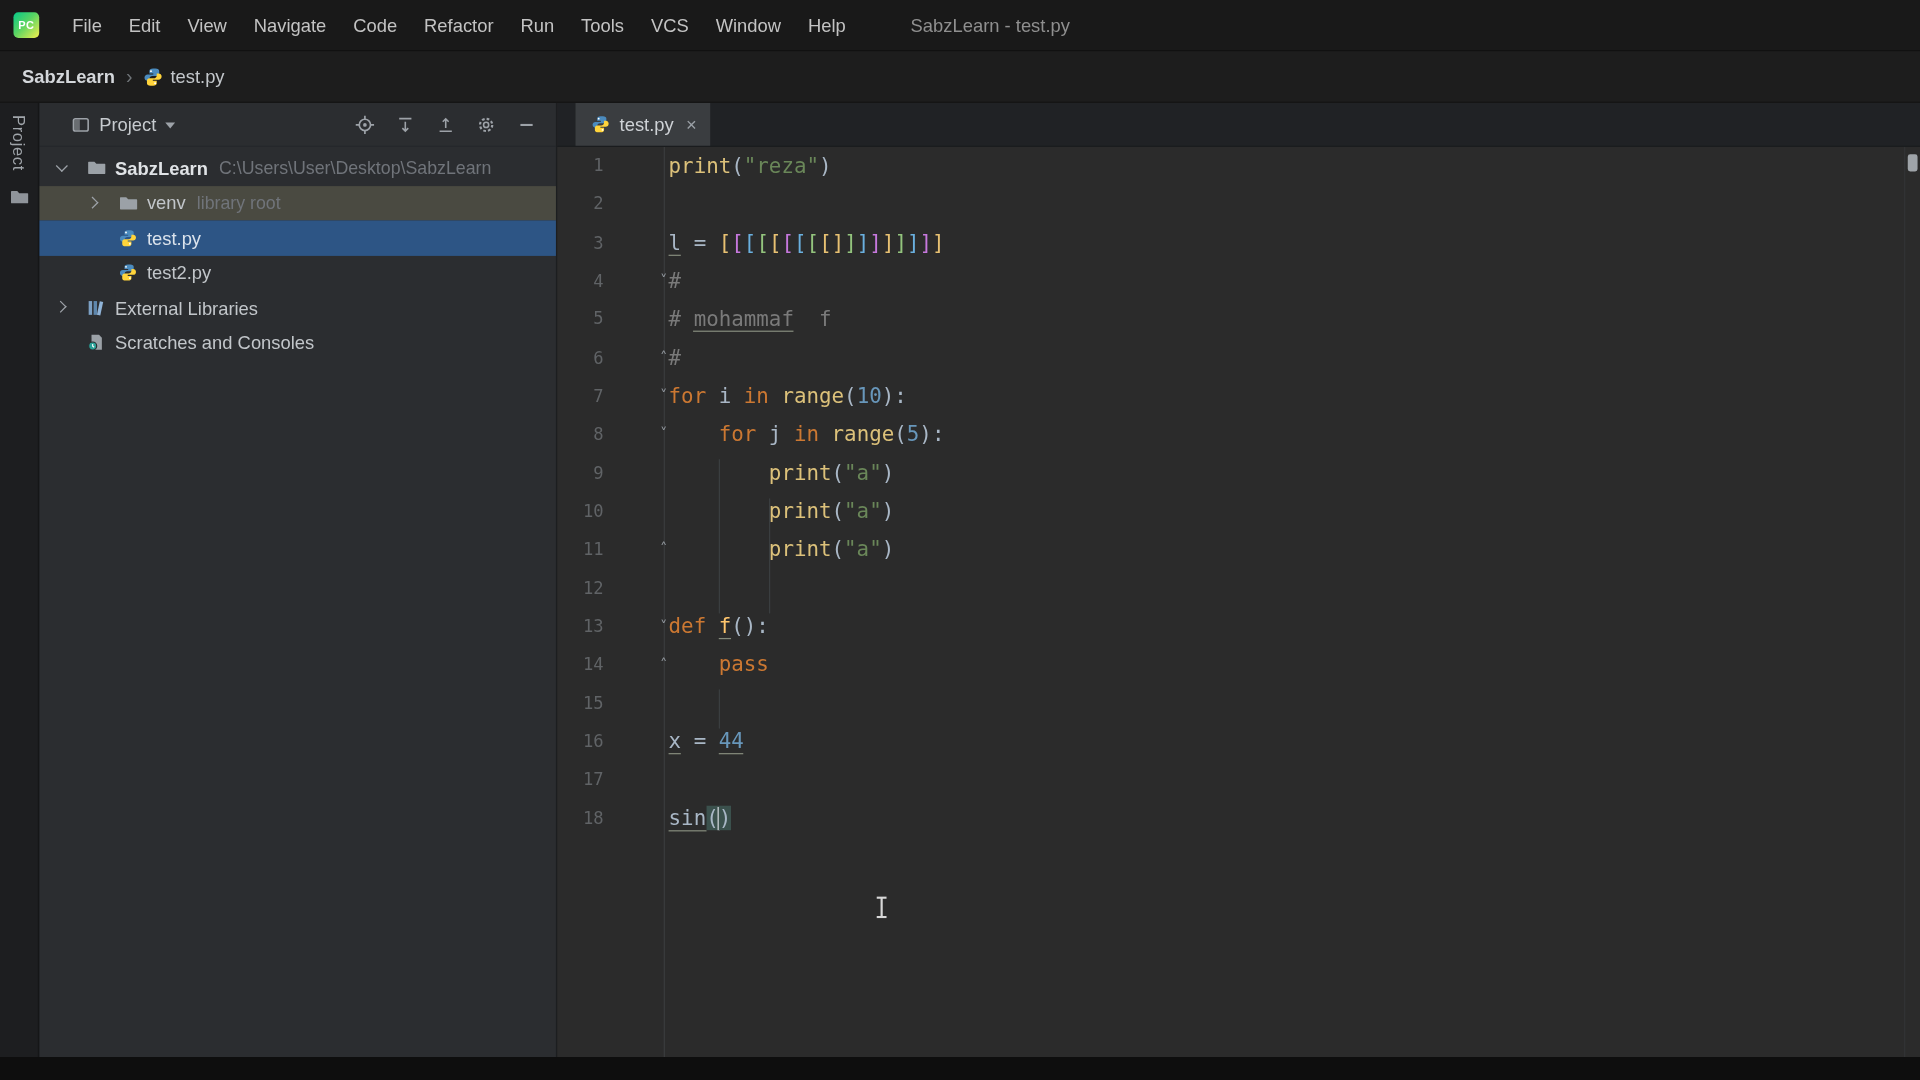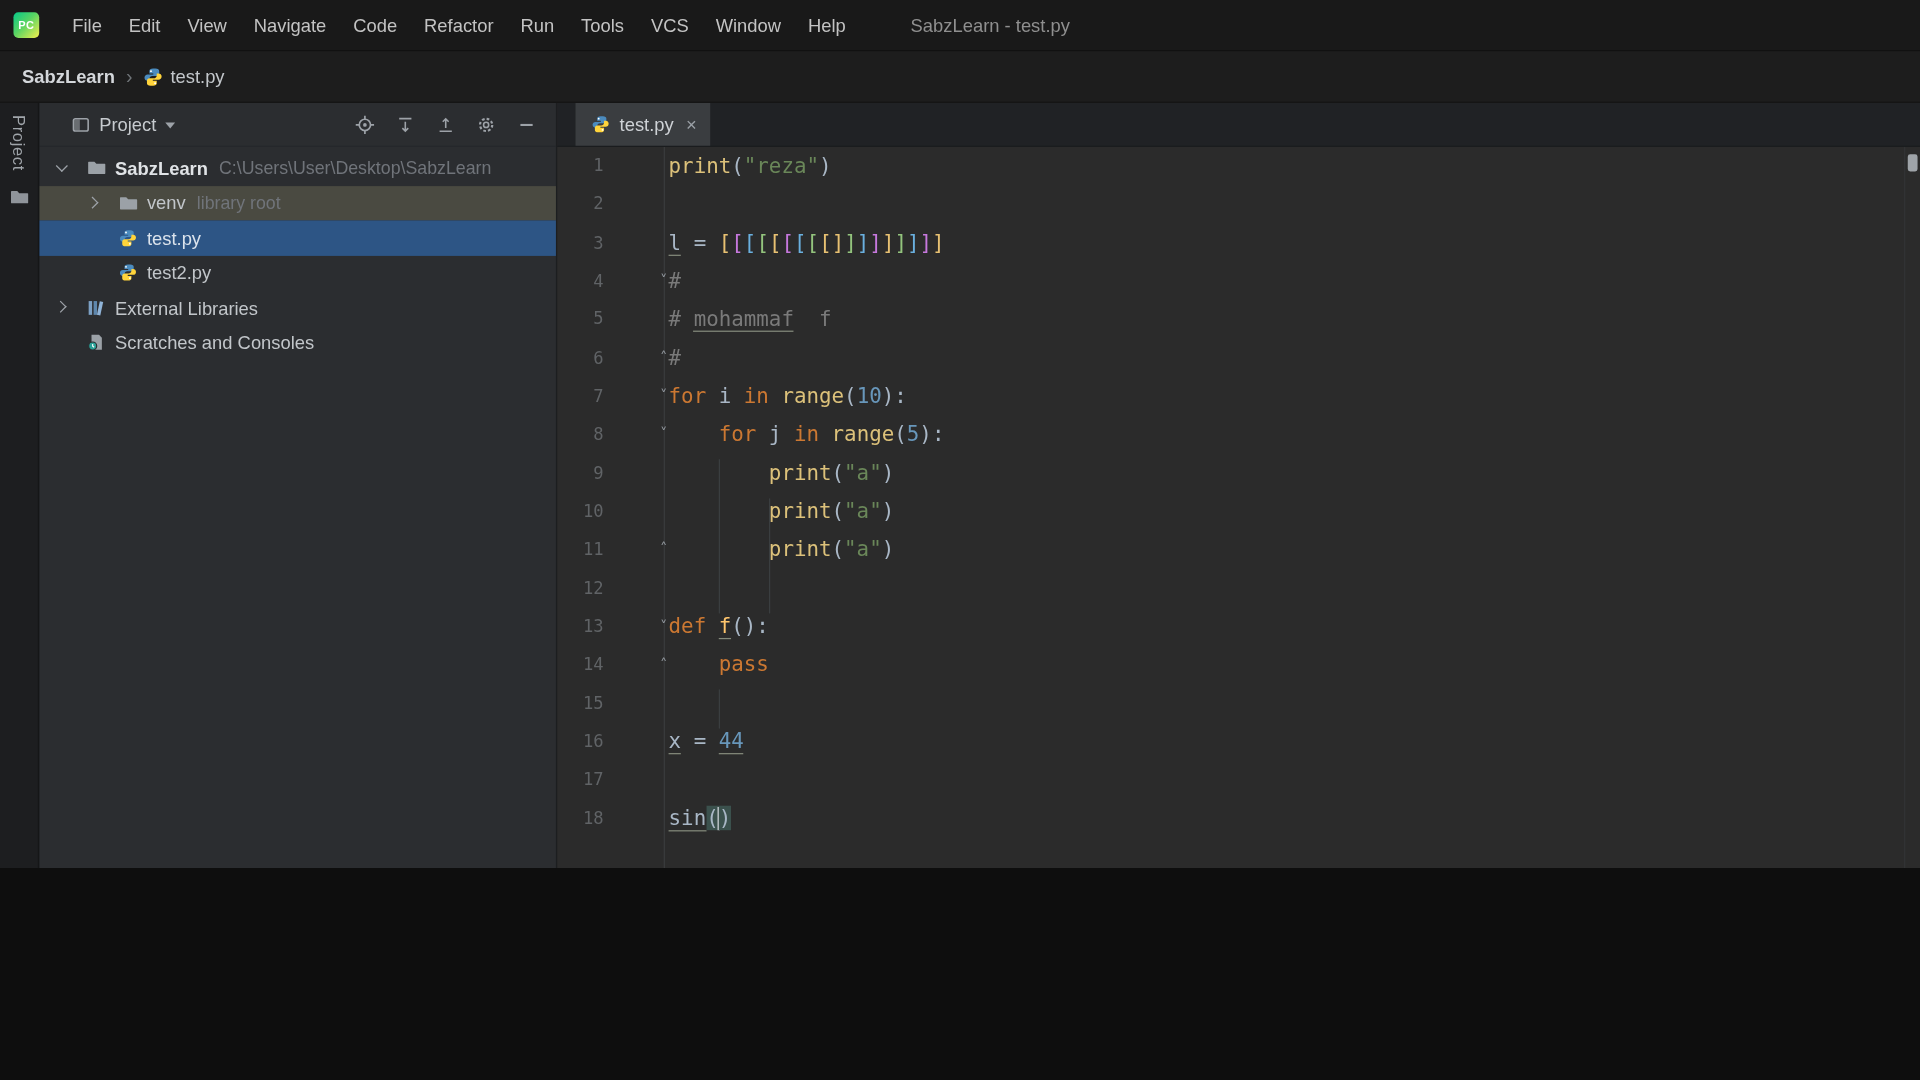--- a/index.html
+++ b/index.html
@@ -1,16 +1,16 @@
 <!DOCTYPE html>
 <html><head>
 <meta charset="utf-8">
 <style>
   html,body{margin:0;padding:0;background:#0e0e0e;width:1920px;height:1080px;overflow:hidden}
-  .viewport{width:1920px;height:868px;overflow:hidden;position:relative}
+  .viewport{width:1920px;height:1057px;overflow:hidden;position:relative}
   .screen{width:1568px;height:882px;transform:scale(1.2244898);transform-origin:0 0;position:relative;
           background:#2b2b2b;font-family:"Liberation Sans",sans-serif;-webkit-font-smoothing:antialiased}
 
   
   .menubar{position:absolute;left:0;top:0;width:100%;height:42px;background:#191919;display:flex;align-items:center;border-bottom:1px solid #101010;box-sizing:border-box;z-index:5}
   .logo{width:21px;height:21px;margin:0 16px 0 11px;border-radius:4px;flex:0 0 21px;
         background:linear-gradient(135deg,#07c889 0%,#58d463 45%,#f4ef4e 100%);
         display:flex;align-items:center;justify-content:center;font-size:9px;font-weight:bold;color:#fff;letter-spacing:.3px}
   .menu-items{display:flex;align-items:center;height:100%}
   .mitem{padding:0 11px;color:#c3c3c3;font-size:15px;line-height:42px;cursor:default}

